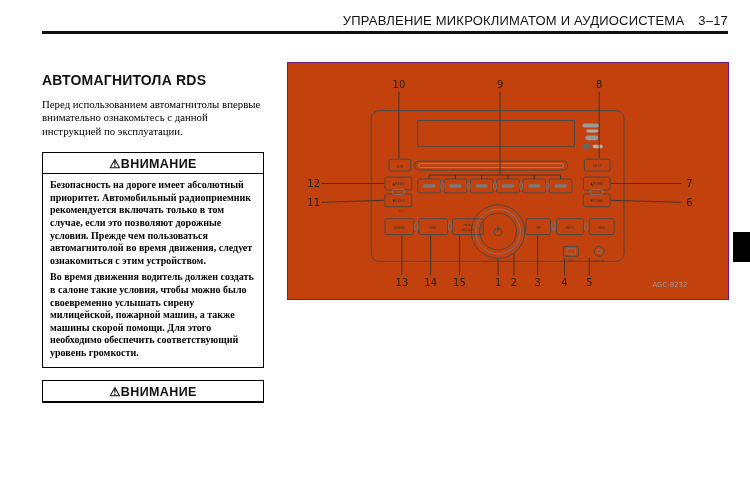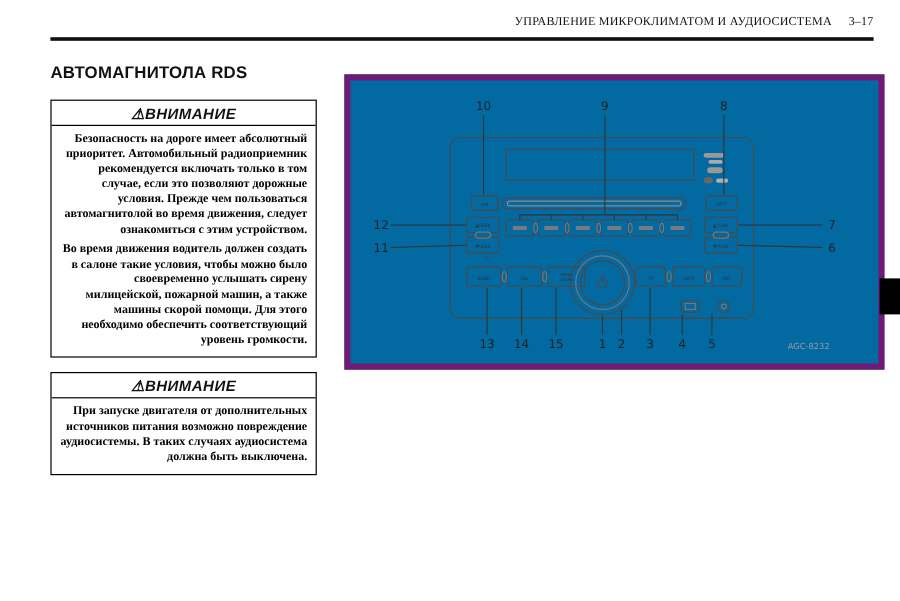--- a/index.html
+++ b/index.html
@@ -3,38 +3,38 @@
 <meta charset="utf-8">
 <style>
   html,body{margin:0;padding:0;background:#e8e8e8;}
   .page{
     position:relative;width:750px;height:501px;background:#ffffff;
     font-family:"Liberation Sans",sans-serif;color:#111;overflow:hidden;
     box-shadow:0 0 4px rgba(0,0,0,.2);
   }
   
   .hdr{position:absolute;top:13px;right:22px;display:flex;gap:14px;
-       font-size:10px;color:#111;letter-spacing:.2px;font-family:Liberation Serif, serif;}
+       font-size:13px;color:#111;letter-spacing:.2px;}
   .hdr-rule{position:absolute;top:31px;left:42px;right:22px;height:3px;background:#111;}
   
   .leftcol{position:absolute;left:42px;top:52px;width:222px;}
-  .title{font-weight:bold;font-size:14px;line-height:17px;letter-spacing:.2px;}
+  .title{font-weight:bold;font-size:14px;line-height:17px;letter-spacing:.2px;margin-top:20px;}
   .intro{margin-top:9px;font-family:"Liberation Serif",serif;font-size:10.8px;line-height:13.4px;color:#000;}
   .warnbox{border:1.5px solid #000;margin-top:14px;background:#fff;}
   .warnbox .whead{border-bottom:1.5px solid #000;text-align:center;
-      font-weight:bold;font-size:12.5px;padding:3px 0 2px;letter-spacing:.4px;font-style:italic;}
+      font-weight:bold;font-size:12.5px;padding:3px 0 2px;letter-spacing:.4px;}
   .warnbox .wicon{font-weight:bold;}
   .warnbox .wbody{padding:5px 7px 7px;font-family:"Liberation Serif",serif;
       font-weight:bold;font-size:10px;line-height:12.6px;color:#000;}
-  .warnbox .wbody p{margin:0 0 4px;text-align:right;}
+  .warnbox .wbody p{margin:0 0 4px;}
   .warnbox .wbody p:last-child{margin-bottom:0;}
   .gap2{margin-top:12px;}
   
   .frame{position:absolute;left:287px;top:62px;width:440px;height:236px;
-         border:5px solid #701a75;background:#0369a1;}
+         border:1px solid #701a75;background:#c2410c;}
   .frame svg{display:block;}
   svg text{font-family:"DejaVu Sans",sans-serif;fill:#222;}
   .callout-num{font-size:10px;fill:#111;}
   .btn-label{font-size:3.8px;fill:#333;}
   .btn-label-sm{font-size:3.2px;fill:#333;}
   .btn-label-xs{font-size:3px;fill:#444;}
   .fig-code{font-size:7px;fill:#9a9a9a;}
   
   .tab{position:absolute;left:733px;top:232px;width:17px;height:30px;background:#000;}
 </style>
@@ -46,37 +46,35 @@
   <div class="hdr">
     <span>УПРАВЛЕНИЕ МИКРОКЛИМАТОМ И АУДИОСИСТЕМА</span>
     <span>3–17</span>
   </div>
   <div class="hdr-rule"></div>
 
   <div class="leftcol">
     <div class="title">
       <div>АВТОМАГНИТОЛА RDS</div>
     </div>
+    <div class="intro">Перед использованием автомагнитолы впервые внимательно ознакомьтесь с данной инструкцией по эксплуатации.</div>
 
     <div class="warnbox">
       <div class="whead">
         <span class="wicon">⚠</span><span>ВНИМАНИЕ</span>
       </div>
       <div class="wbody">
         <p>Безопасность на дороге имеет абсолютный приоритет. Автомобильный радиоприемник рекомендуется включать только в том случае, если это позволяют дорожные условия. Прежде чем пользоваться автомагнитолой во время движения, следует ознакомиться с этим устройством.</p>
         <p>Во время движения водитель должен создать в салоне такие условия, чтобы можно было своевременно услышать сирену милицейской, пожарной машин, а также машины скорой помощи. Для этого необходимо обеспечить соответствующий уровень громкости.</p>
       </div>
     </div>
 
     <div class="warnbox gap2">
       <div class="whead">
         <span class="wicon">⚠</span><span>ВНИМАНИЕ</span>
-      </div>
-      <div class="wbody">
-        <p>При запуске двигателя от дополнительных источников питания возможно повреждение аудиосистемы. В таких случаях аудиосистема должна быть выключена.</p>
       </div>
     </div>
   </div>
 
   <div class="frame">
     <svg width="438" height="234" viewBox="0 0 440 236">
 
       <g fill="none" stroke="#4a4a4a" stroke-width="1">
         <rect x="83" y="48" width="255" height="152" rx="8"></rect>
         <rect x="130" y="58" width="158" height="26"></rect>

